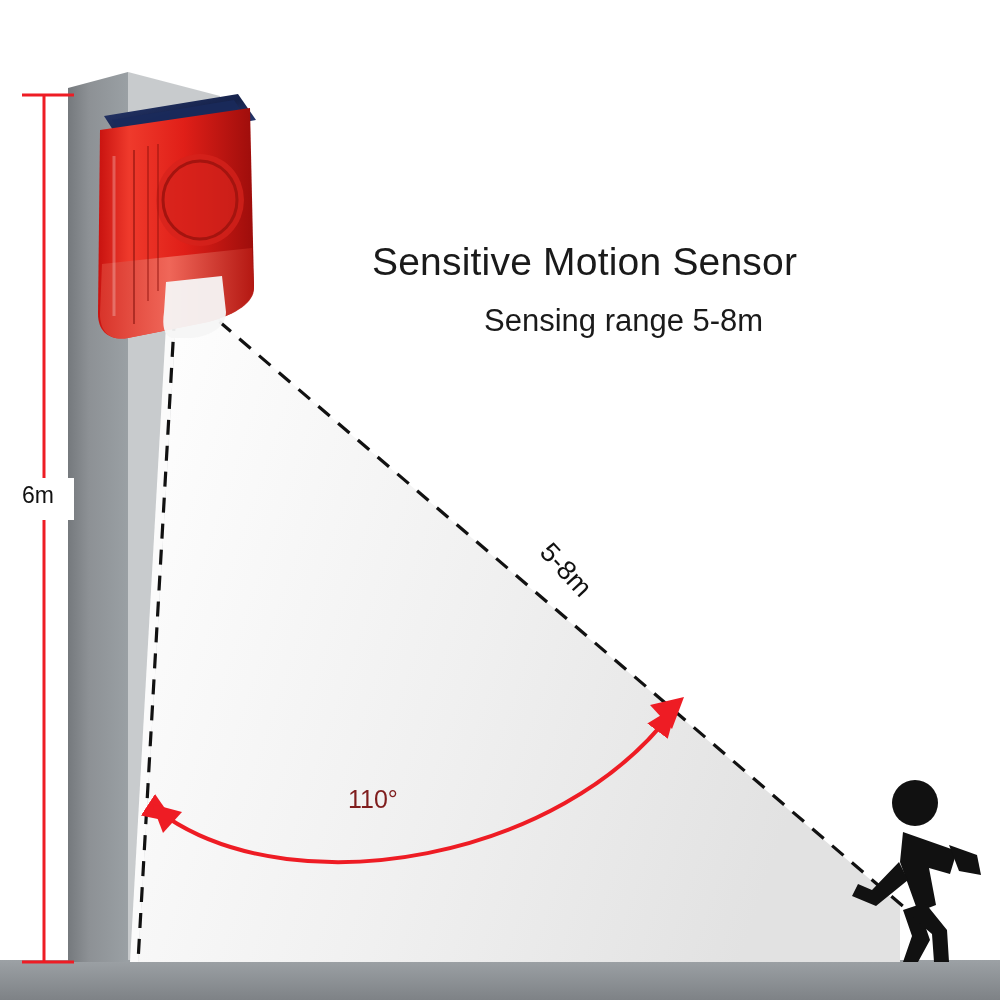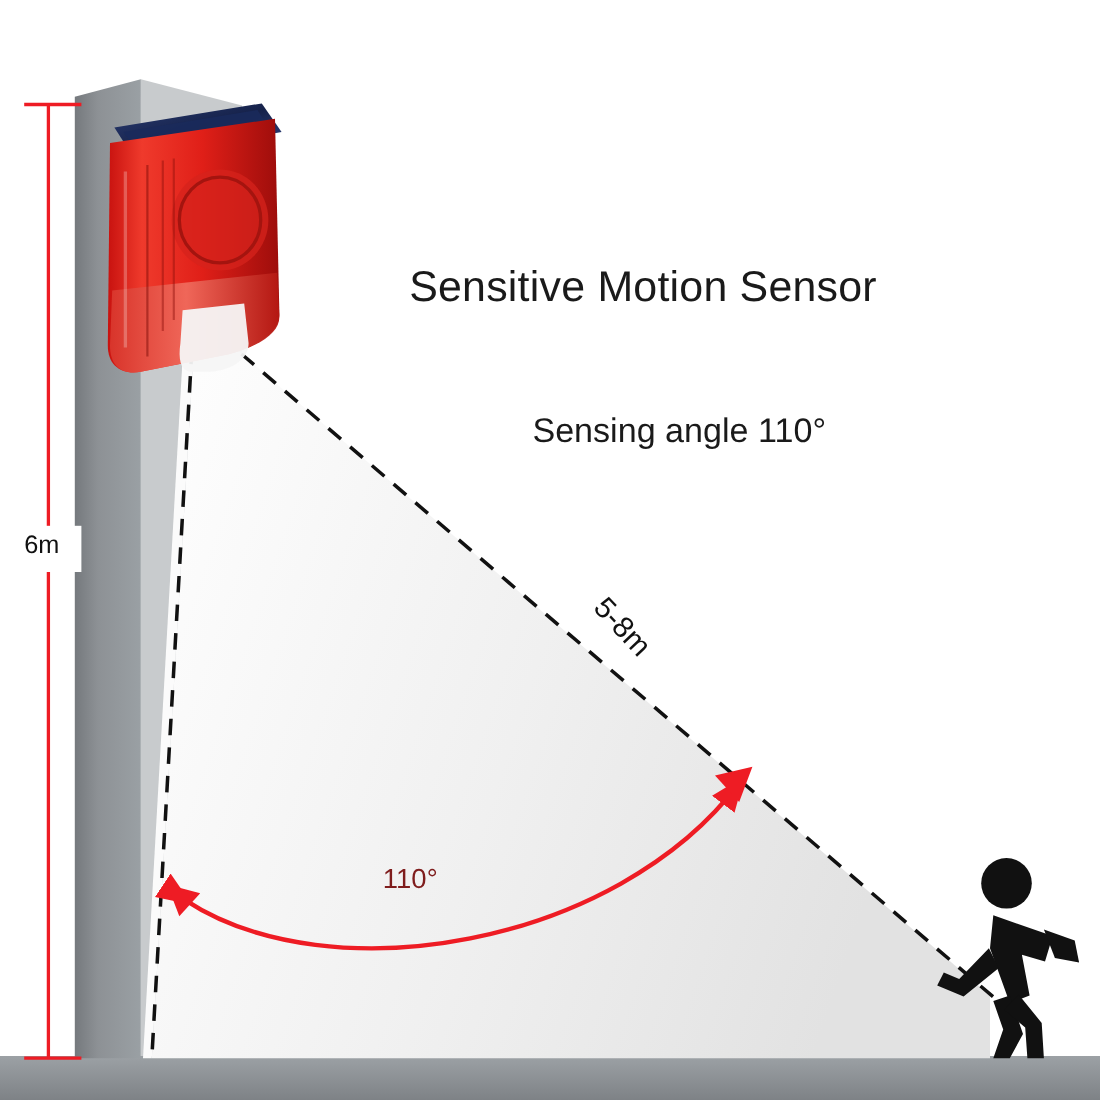--- a/index.html
+++ b/index.html
@@ -175,19 +175,19 @@
     <ellipse cx="112" cy="114" rx="37" ry="39" fill="none" stroke="#a4140f" stroke-width="3"></ellipse>
 
     <path d="M26,70 L26,230" stroke="#ffffff" stroke-width="3" opacity="0.25" fill="none"></path>
     <path d="M46,64 L46,238" stroke="#7c0b08" stroke-width="2" opacity="0.5" fill="none"></path>
     <path d="M60,60 L60,215 M70,58 L70,205" stroke="#8e100c" stroke-width="2" opacity="0.45" fill="none"></path>
 
     <path d="M78,196 L134,190 L138,226 C138,240 124,250 104,252 L84,252 C76,250 74,240 76,226 Z" fill="#f6f6f6" opacity="0.95"></path>
   </svg>
 
   <div class="txt" id="title-text">Sensitive Motion Sensor</div>
-  <div class="txt" id="angle-text">Sensing angle 110°</div>
+  <div class="txt" id="range-text">Sensing range 5-8m</div>
 
   <div class="txt" id="height-label">6m</div>
   <div class="txt" id="angle-value-label">110°</div>
   <div class="txt" id="distance-label">5-8m</div>
 
 </div>
 
 </body></html>

